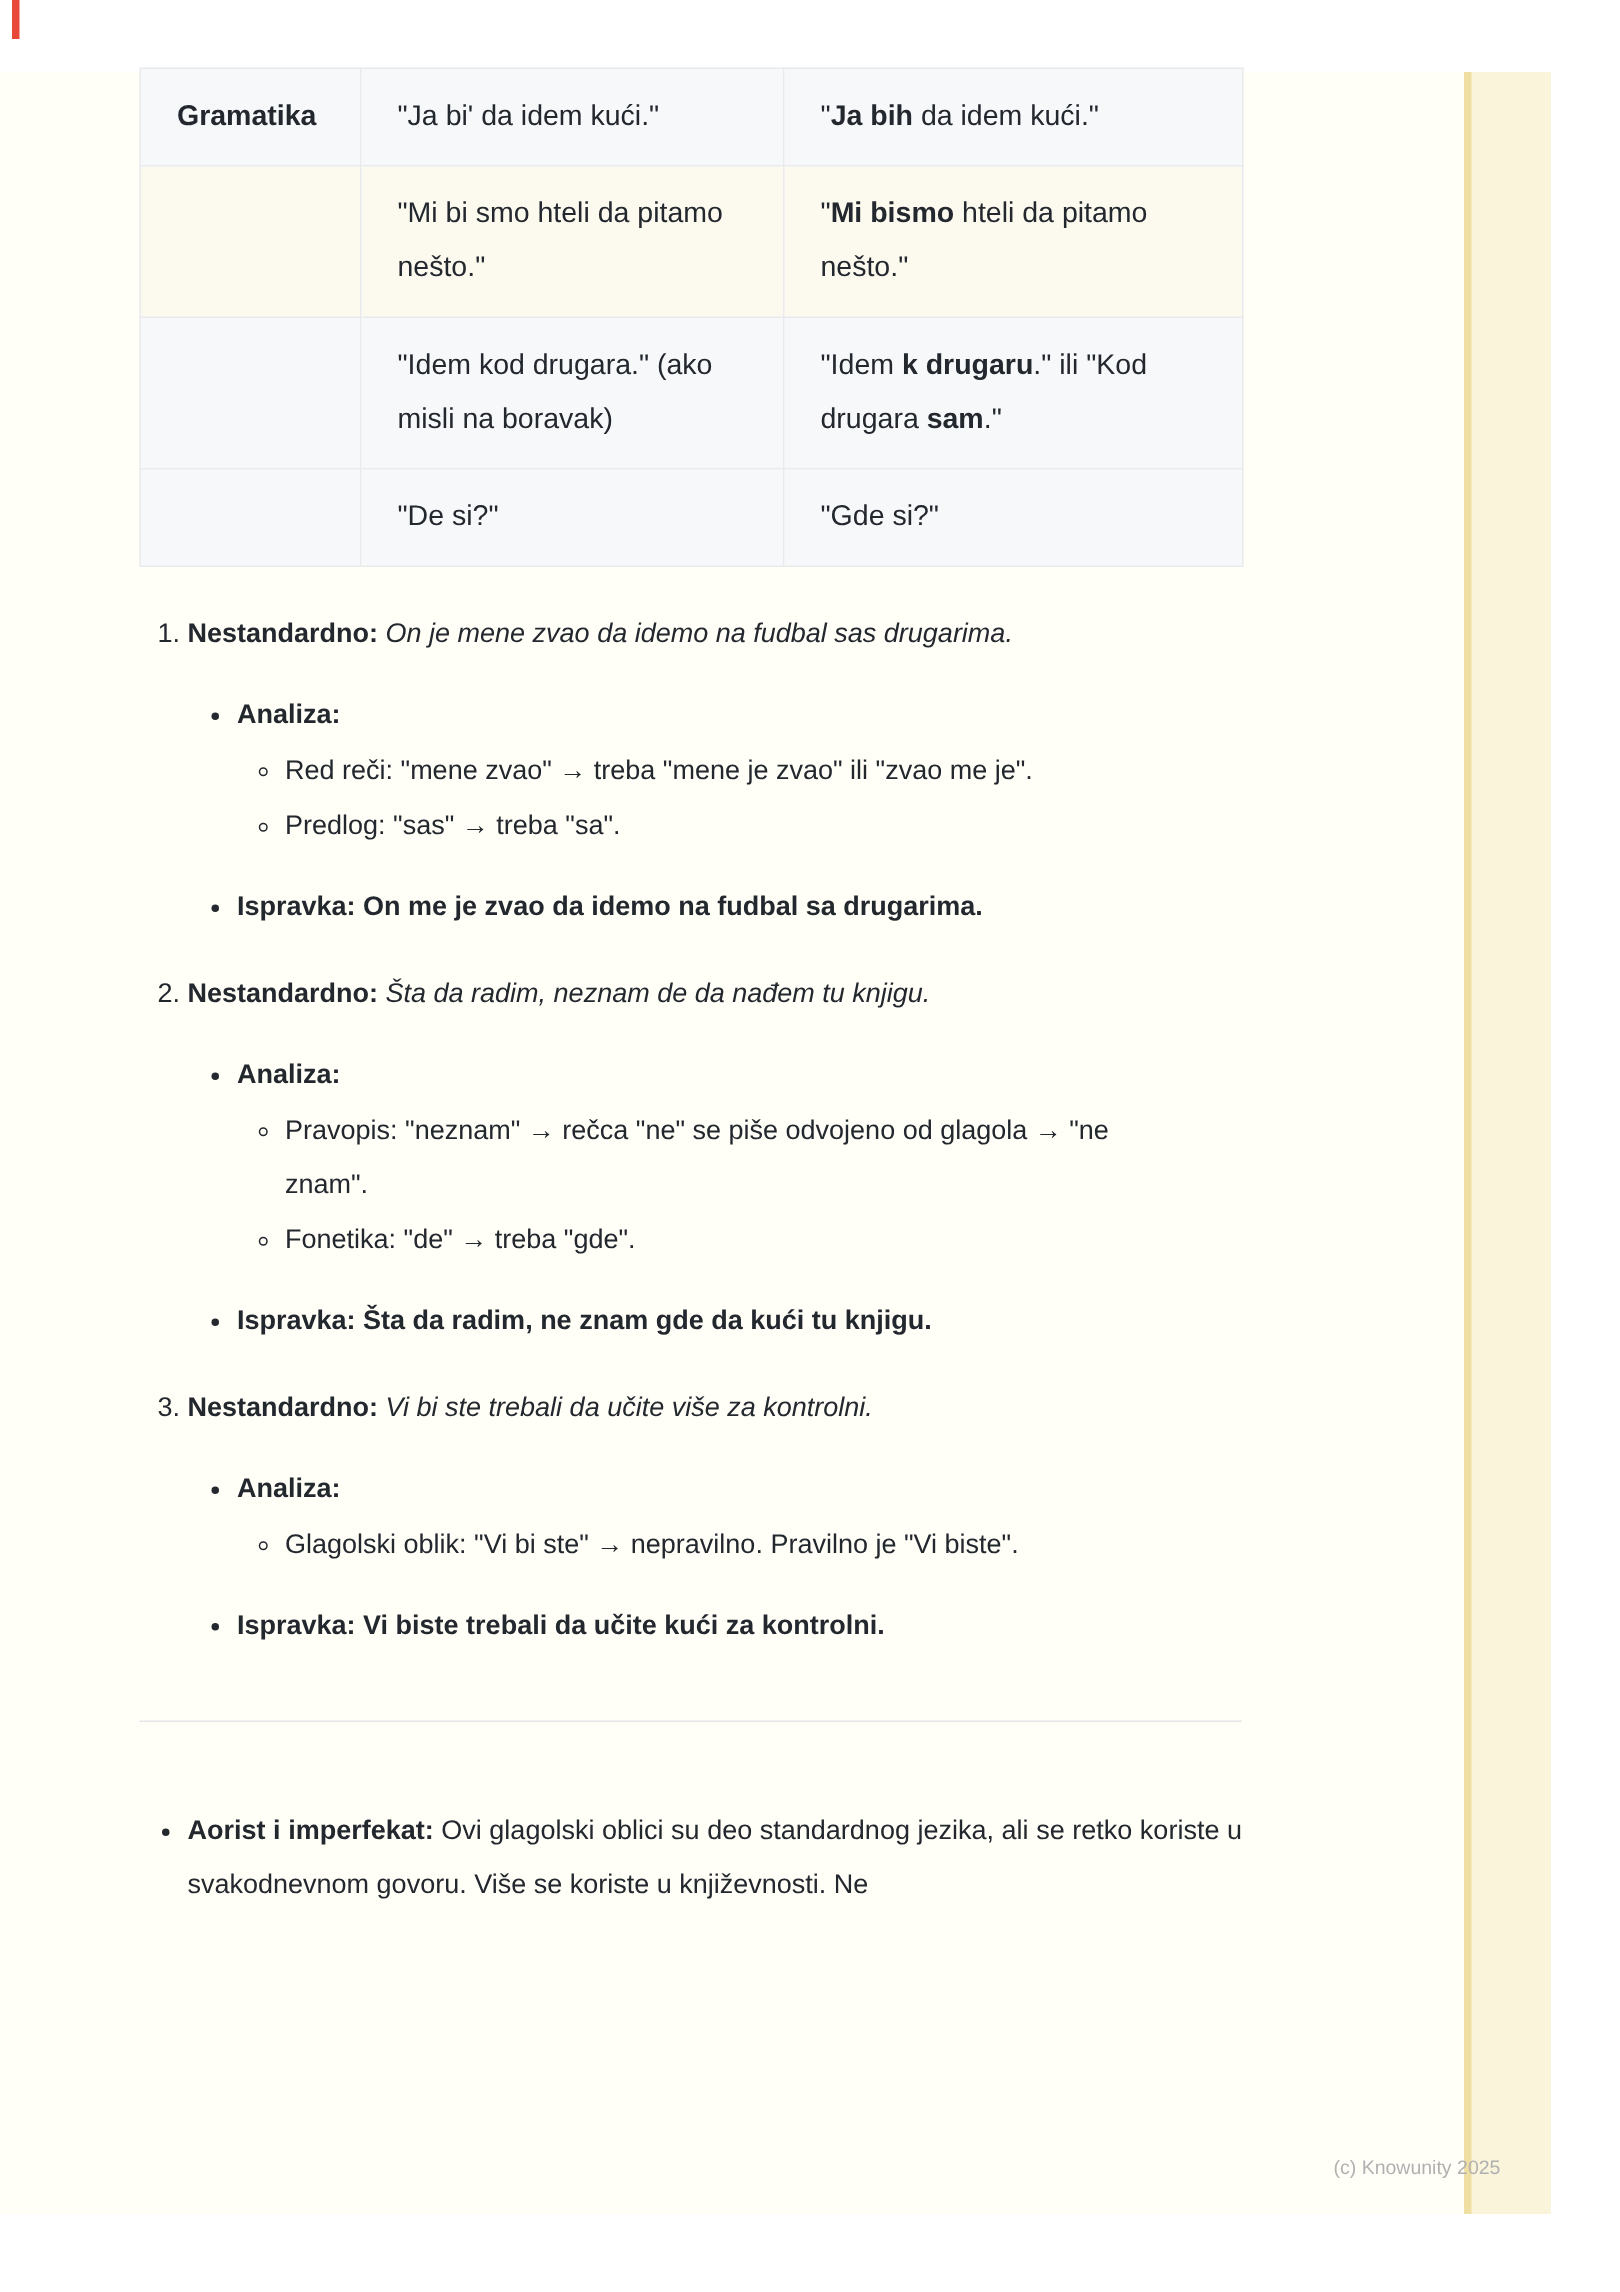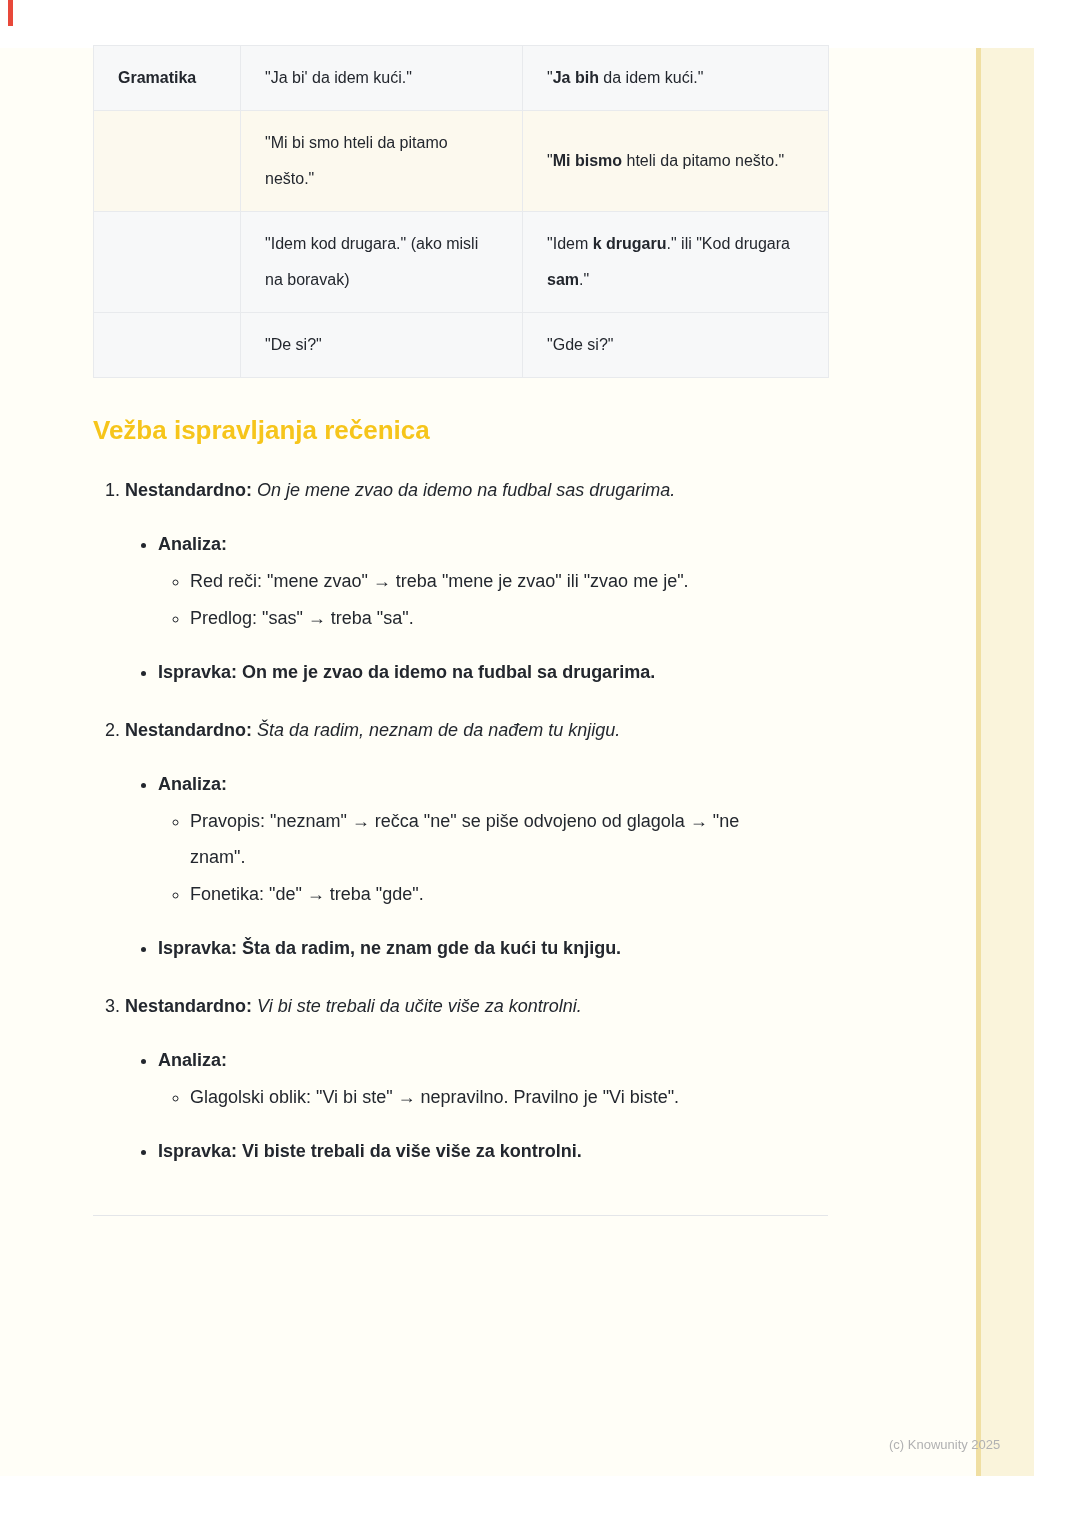--- a/index.html
+++ b/index.html
@@ -17,21 +17,21 @@
     background:#faf4db; border-left:5px solid #f0dfa2; box-sizing:border-box;
   }
   .red-tick {
     position:absolute; left:8px; top:0; width:5px; height:26px;
     background:#e8483a;
   }
   .content { position:absolute; left:93px; top:-3px; width:735px; }
 
   table.cmp {
     border-collapse:collapse; width:735px; table-layout:fixed;
-    font-size:16px; line-height:36px; color:#23272e;
+    font-size:19px; line-height:36px; color:#23272e;
   }
   table.cmp td {
     border:1px solid #e8eaed; vertical-align:middle;
     padding:14px 24px; box-sizing:border-box; overflow:hidden;
   }
   td.c1 { width:147px; font-weight:bold; padding-left:22px; }
   td.c2 { width:282px; }
   td.c3 { width:306px; }
   tr.gray  td { background:#f7f8f9; }
   tr.cream td { background:#fcf9ee; }
@@ -101,21 +101,20 @@
           <td class="c3"><span>"Idem </span><span class="b">k drugaru</span><span>." ili "Kod drugara </span><span class="b">sam</span><span>."</span></td>
         </tr>
         <tr class="gray">
           <td class="c1"></td>
           <td class="c2"><span>"De si?"</span></td>
           <td class="c3"><span>"Gde si?"</span></td>
         </tr>
       </tbody>
     </table>
 
-    <h2 class="sec">Vežba ispravljanja rečenica</h2>
 
     <ol class="ex">
 
       <li>
         <span><span class="b">Nestandardno: </span><span class="i">On je mene zvao da idemo na fudbal sas drugarima.</span></span>
         <ul class="l1">
           <li>
             <span><span class="b">Analiza:</span></span>
             <ul class="l2">
               <li><span>Red reči: "mene zvao" → treba "mene je zvao" ili "zvao me je".</span></li>
@@ -142,26 +141,29 @@
 
       <li>
         <span><span class="b">Nestandardno: </span><span class="i">Vi bi ste trebali da učite više za kontrolni.</span></span>
         <ul class="l1">
           <li>
             <span><span class="b">Analiza:</span></span>
             <ul class="l2">
               <li><span>Glagolski oblik: "Vi bi ste" → nepravilno. Pravilno je "Vi biste".</span></li>
             </ul>
           </li>
-          <li><span class="b">Ispravka: Vi biste trebali da više više za kontrolni.</span></li>
+          <li><span class="b">Ispravka: Vi biste trebali da učite kući za kontrolni.</span></li>
         </ul>
       </li>
 
     </ol>
 
     <hr class="div">
 
 
+    <ul class="top">
+      <li><span class="b">Aorist i imperfekat: </span><span>Ovi glagolski oblici su deo standardnog jezika, ali se retko koriste u svakodnevnom govoru. Više se koriste u književnosti. Ne</span></li>
+    </ul>
 
   </div>
 </div>
 
 <div class="watermark">(c) Knowunity 2025</div>
 
 </body></html>

